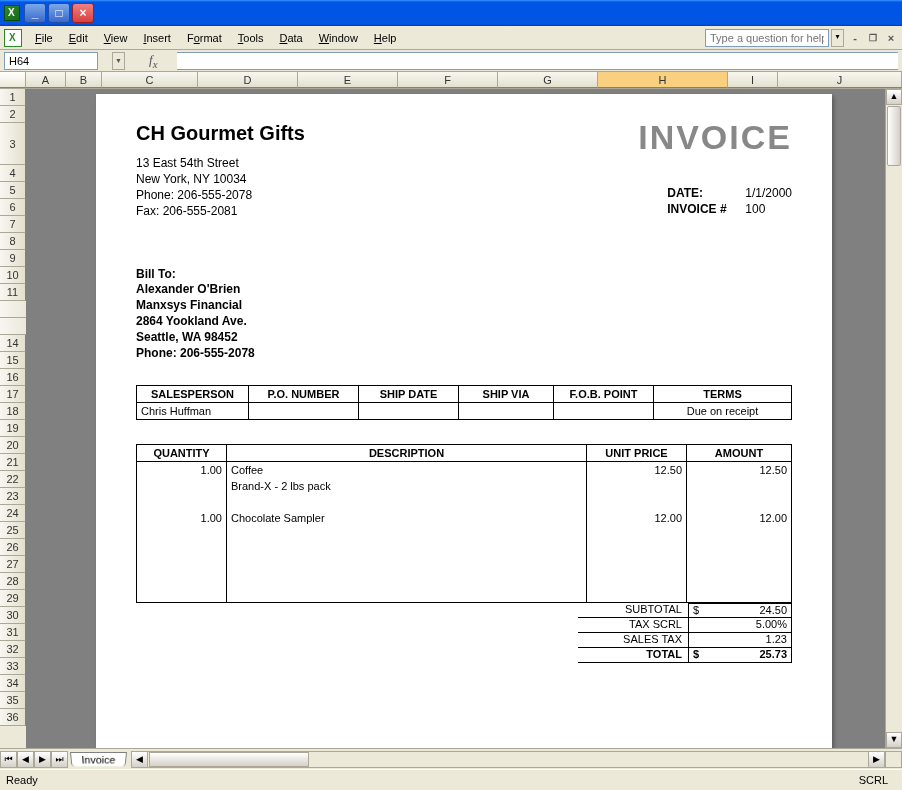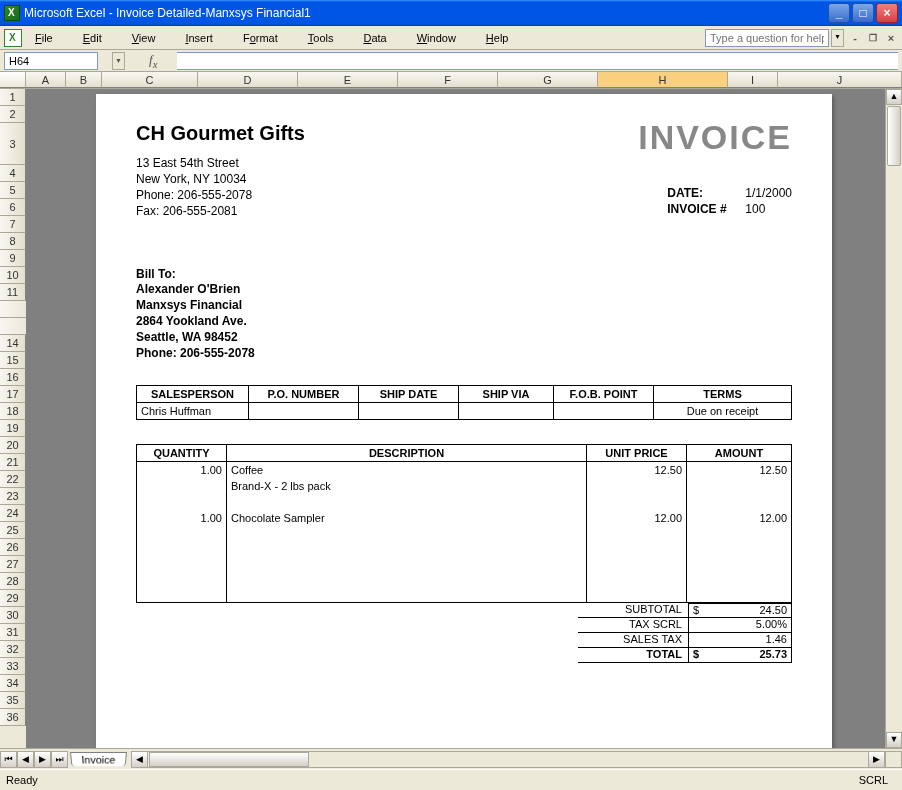--- a/index.html
+++ b/index.html
@@ -12,21 +12,21 @@
 .titlebar .title { flex:1; font-size: 12px; }
 .titlebar .win-btns { display:flex; gap:2px; }
 .titlebar .win-btn { width:22px; height:20px; border-radius:3px; display:flex; align-items:center; justify-content:center; font-family: Arial; font-weight:bold; color:#fff; font-size:12px;}
 .win-min,.win-max { background: linear-gradient(to bottom,#7ba7e8,#3a6acc); border:1px solid #1f4fa8;}
 .win-close { background: linear-gradient(to bottom,#f08080,#d94040); border:1px solid #a02020;}
 
 
 .menubar-row { height: 24px; background:#ece9d8; display:flex; align-items:center; padding: 0 4px; border-bottom:1px solid #aca899; }
 .menubar-row .doc-icon { width:18px; height:18px; background:#fff; border:1px solid #2a8a2a; margin-right:6px; position:relative;}
 .menubar-row .doc-icon::after{content:"X"; color:#2a8a2a; font-size:10px; font-weight:bold; position:absolute; left:4px; top:2px;}
-.menubar { display:flex; gap:16px; }
+.menubar { display:flex; gap:2px; }
 .menubar .menu-item { padding: 3px 7px; cursor:default; }
 .menubar .menu-item u { text-decoration: underline; }
 .help-box { margin-left:auto; display:flex; align-items:center; gap:2px;}
 .help-input { width: 124px; height:18px; border:1px solid #7f9db9; padding:1px 4px; font-size:11px; color:#999; background:#fff;}
 .help-dd { width:13px; height:18px; border:1px solid #aca899; background:#ece9d8; font-size:8px; text-align:center; line-height:14px;}
 .doc-ctrl { width:14px; height:14px; display:inline-flex; align-items:center; justify-content:center; font-weight:bold; font-size:11px; color:#555; margin-left:2px;}
 
 
 .formulabar { height:22px; background:#ece9d8; display:flex; align-items:center; padding:2px 4px; border-bottom:1px solid #aca899; gap:14px;}
 .name-box { width:94px; height:18px; border:1px solid #7f9db9; background:#fff; padding:1px 4px; font-size:11px; display:flex; align-items:center;}
@@ -101,21 +101,20 @@
 
 .cw-A{width:40px;} .cw-B{width:36px;} .cw-C{width:96px;} .cw-D{width:100px;}
 .cw-E{width:100px;} .cw-F{width:100px;} .cw-G{width:100px;} .cw-H{width:130px;}
 .cw-I{width:50px;} .cw-J{width:50px;}
 </style>
 </head>
 <body>
 
 <div class="titlebar">
   <div class="app-icon"></div>
-  <div class="title">Microsoft Excel - Invoice Detailed-Manxsys Financial1</div>
   <div class="win-btns">
     <div class="win-btn win-min">_</div>
     <div class="win-btn win-max">□</div>
     <div class="win-btn win-close">×</div>
   </div>
 </div>
 
 <div class="menubar-row">
   <div class="doc-icon"></div>
   <div class="menubar">
@@ -297,21 +296,21 @@
               <div class="tlbl">TAX SCRL</div>
               <div class="tval">
                 <span></span>
                 <span>5.00%</span>
               </div>
             </div>
           <div class="trow">
               <div class="tlbl">SALES TAX</div>
               <div class="tval">
                 <span></span>
-                <span>1.46</span>
+                <span>1.23</span>
               </div>
             </div>
           <div class="trow total">
               <div class="tlbl">TOTAL</div>
               <div class="tval">
                 <span>$</span>
                 <span>25.73</span>
               </div>
             </div>
         </div>

